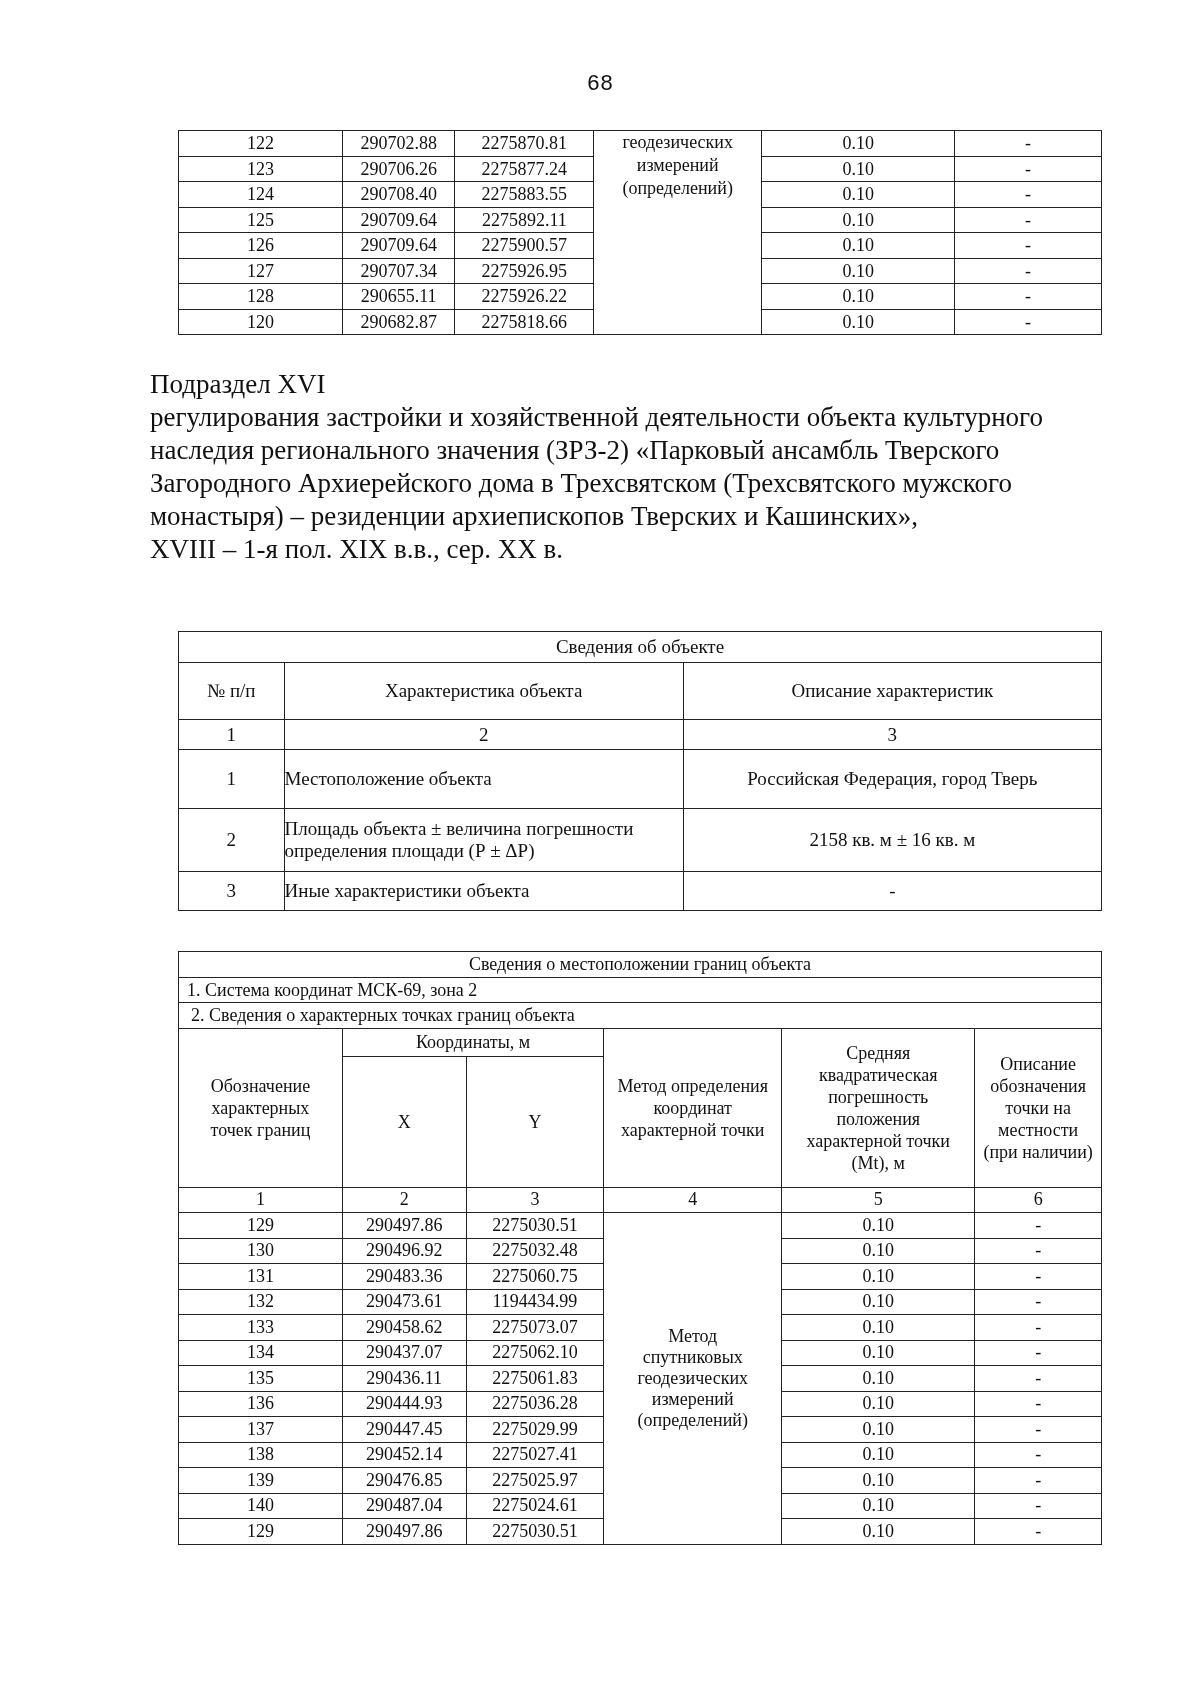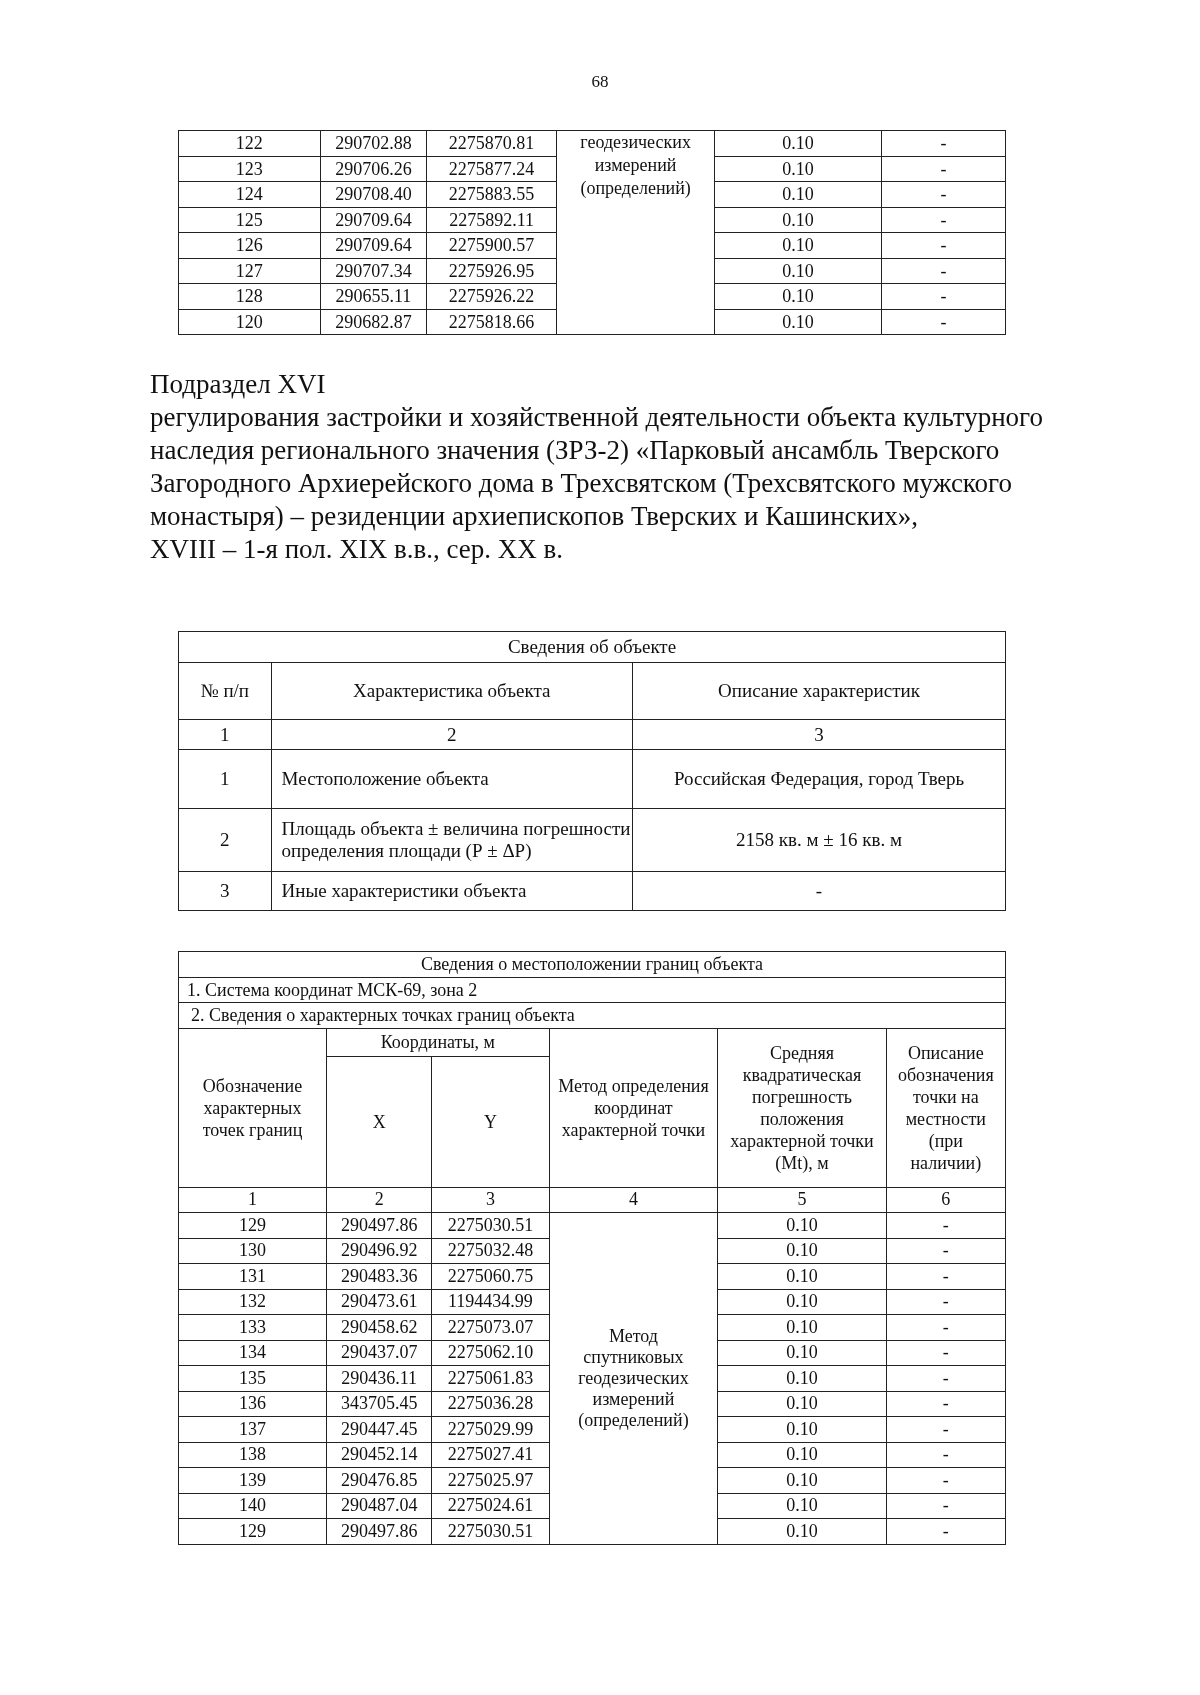--- a/index.html
+++ b/index.html
@@ -1,28 +1,28 @@
 <!DOCTYPE html>
 <html><head>
 <meta charset="utf-8">
 <style>
   html, body { margin: 0; padding: 0; background: #ffffff; }
   body { width: 1200px; height: 1695px; position: relative; overflow: hidden;
          font-family: "Liberation Serif", serif; color: #111; }
-  .page-num { position: absolute; top: 72px; left: 0; width: 1200px; text-align: center; font-size: 17px; }
-  table { border-collapse: collapse; position: absolute; left: 178px; width: 828px; }
+  .page-num { position: absolute; top: 72px; left: 0; width: 1200px; text-align: center; font-size: 22px; font-family: Liberation Mono, monospace; }
+  table { border-collapse: collapse; position: absolute; left: 178px; width: 924px; }
   td { border: 1.5px solid #222; text-align: center; padding: 0; font-size: 18px; line-height: 22px; }
   #t1 { top: 130px; }
   #t1 td { height: 24.5px; }
   .method-cell { vertical-align: top; line-height: 23px; font-size: 18px; }
   .heading { position: absolute; top: 368px; left: 150px; width: 940px; 
              font-size: 27px; line-height: 33px; }
   #t2 { top: 631px; }
   #t2 td { font-family: Liberation Serif, serif; font-size: 19px; }
-  .left { text-align: left; padding-left: 10px; }
+  .left { text-align: left; }
   #t3 { top: 951px; }
   #t3 td { height: 24.5px; font-size: 18px; line-height: 21px; }
   #t3 .hdr td { line-height: 22px; }
 </style>
 </head>
 <body>
 
 <div class="page-num">68</div>
 
 <table id="t1">
@@ -231,21 +231,21 @@
       </tr>
       <tr>
         <td>135</td>
         <td>290436.11</td>
         <td>2275061.83</td>
         <td>0.10</td>
         <td>-</td>
       </tr>
       <tr>
         <td>136</td>
-        <td>343705.45</td>
+        <td>290444.93</td>
         <td>2275036.28</td>
         <td>0.10</td>
         <td>-</td>
       </tr>
       <tr>
         <td>137</td>
         <td>290447.45</td>
         <td>2275029.99</td>
         <td>0.10</td>
         <td>-</td>

